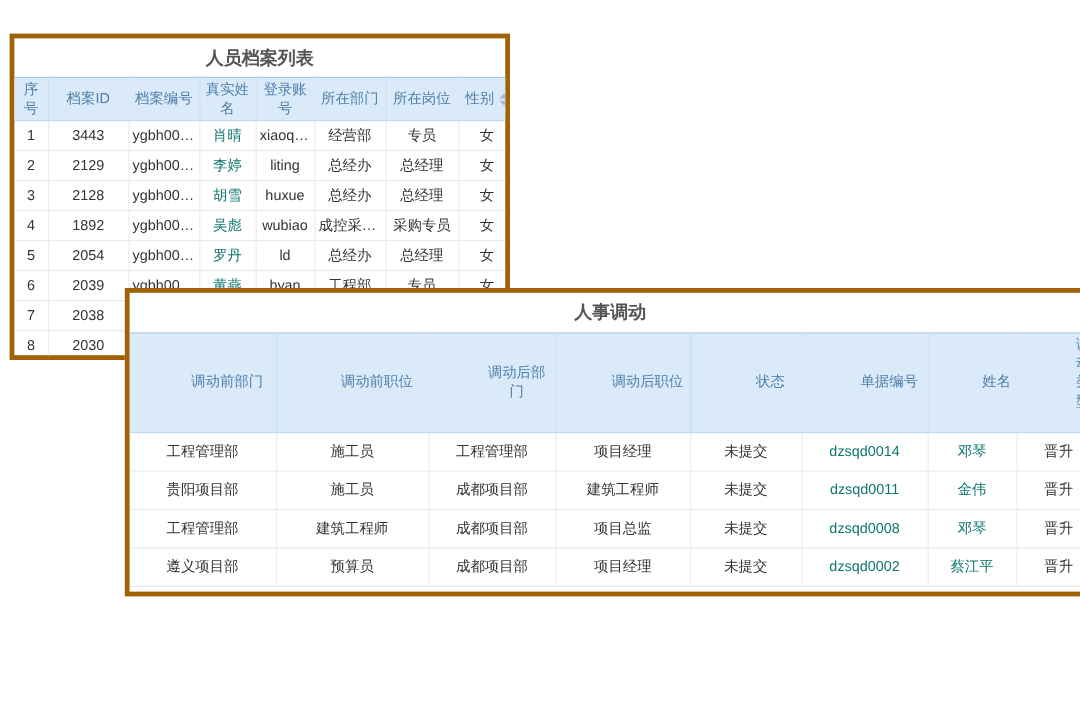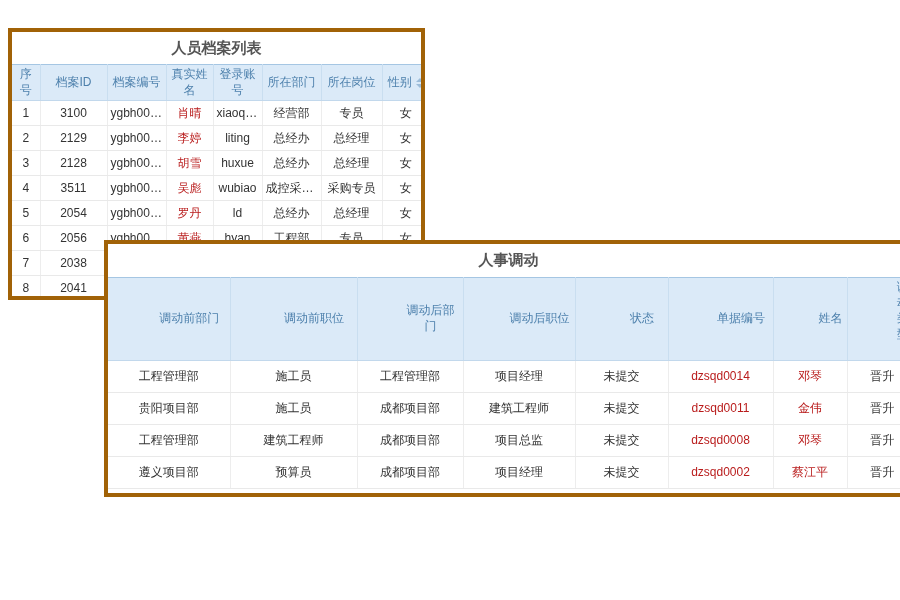--- a/index.html
+++ b/index.html
@@ -46,21 +46,21 @@
     text-align:center;
     border-bottom:1px solid #E9E9E9;
     border-right:1px solid #EDEDED;
     padding:0 3px;
     overflow:hidden; white-space:nowrap; text-overflow:ellipsis;
   }
   tbody td:last-child { border-right:none; }
   #archive-card tbody td { height:25px; }
   #transfer-card tbody td { height:32px; }
 
-  .cell-link { color:#b91c1c; cursor:pointer; }
+  .cell-link { color:#0f766e; cursor:pointer; }
 
   .sort-icon {
     display:inline-flex; flex-direction:column; gap:2px;
     margin-left:4px; vertical-align:middle;
   }
   .sort-icon i {
     display:block; width:0; height:0;
     border-left:4px solid transparent; border-right:4px solid transparent;
   }
   .sort-icon .up   { border-bottom:4px solid #9CBCD9; }
@@ -93,21 +93,21 @@
         <th>所在岗位</th>
         <th><span>性别</span><span class="sort-icon">
               <i class="up"></i>
               <i class="down"></i>
             </span></th>
       </tr>
     </thead>
     <tbody>
         <tr>
           <td>1</td>
-          <td>3100</td>
+          <td>3443</td>
           <td>ygbh000...</td>
           <td><span class="cell-link">肖晴</span></td>
           <td>xiaoqing</td>
           <td>经营部</td>
           <td>专员</td>
           <td>女</td>
         </tr>
         <tr>
           <td>2</td>
           <td>2129</td>
@@ -123,61 +123,61 @@
           <td>2128</td>
           <td>ygbh000...</td>
           <td><span class="cell-link">胡雪</span></td>
           <td>huxue</td>
           <td>总经办</td>
           <td>总经理</td>
           <td>女</td>
         </tr>
         <tr>
           <td>4</td>
-          <td>3511</td>
+          <td>1892</td>
           <td>ygbh000...</td>
           <td><span class="cell-link">吴彪</span></td>
           <td>wubiao</td>
           <td>成控采购部</td>
           <td>采购专员</td>
           <td>女</td>
         </tr>
         <tr>
           <td>5</td>
           <td>2054</td>
           <td>ygbh000...</td>
           <td><span class="cell-link">罗丹</span></td>
           <td>ld</td>
           <td>总经办</td>
           <td>总经理</td>
           <td>女</td>
         </tr>
         <tr>
           <td>6</td>
-          <td>2056</td>
+          <td>2039</td>
           <td>ygbh000...</td>
           <td><span class="cell-link">黄燕</span></td>
           <td>hyan</td>
           <td>工程部</td>
           <td>专员</td>
           <td>女</td>
         </tr>
         <tr>
           <td>7</td>
           <td>2038</td>
           <td></td>
           <td></td>
           <td></td>
           <td></td>
           <td></td>
           <td></td>
         </tr>
         <tr>
           <td>8</td>
-          <td>2041</td>
+          <td>2030</td>
           <td></td>
           <td></td>
           <td></td>
           <td></td>
           <td></td>
           <td></td>
         </tr>
       </tbody>
   </table>
 </div>

